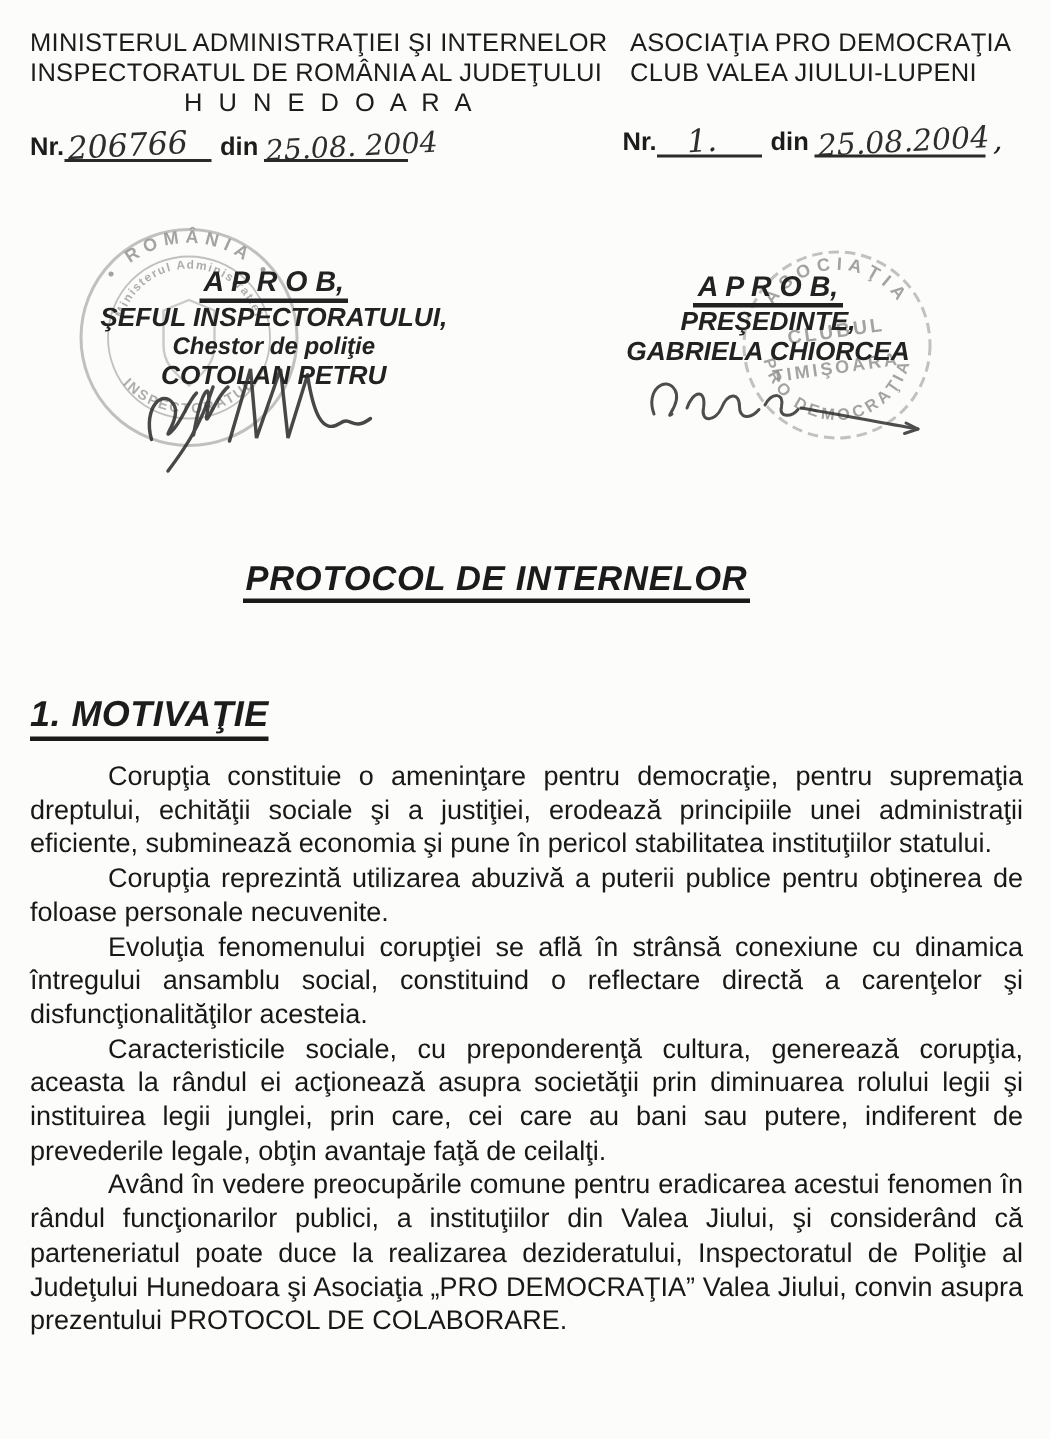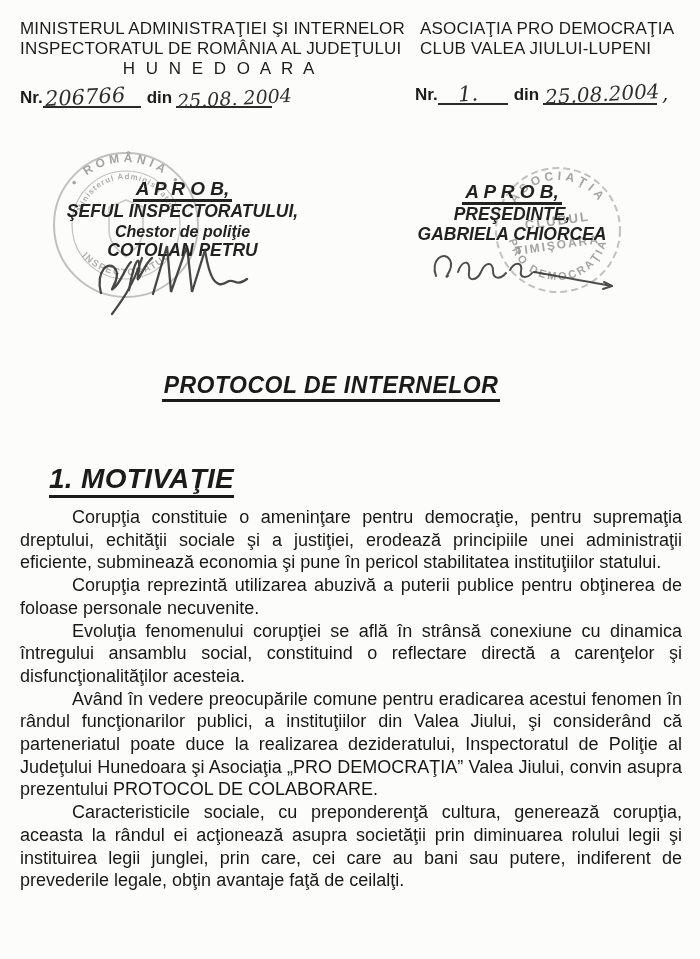--- a/index.html
+++ b/index.html
@@ -38,21 +38,21 @@
   .pname{font-size:17.5px;line-height:19px;}
 
   .stamp{position:absolute;z-index:1;}
   .stamp text{font-family:"Liberation Sans",sans-serif;font-weight:bold;fill:#8d8d8d;}
   .sig{position:absolute;z-index:3;}
 
   #title{position:absolute;left:0;top:372px;width:662px;text-align:center;
          font-weight:bold;font-style:italic;font-size:23px;color:#1b1b1b;}
   #title .u{border-bottom:3px solid #1b1b1b;padding:0 2px 1px 2px;letter-spacing:.5px;}
 
-  #sec1-heading{position:absolute;left:20px;top:463px;font-weight:bold;font-style:italic;font-size:28px;margin-left:29px;}
+  #sec1-heading{position:absolute;left:20px;top:463px;font-weight:bold;font-style:italic;font-size:24px;}
   #sec1-heading .u{border-bottom:3px solid #1b1b1b;padding-bottom:1px;letter-spacing:.3px;}
 
   #body-text{position:absolute;left:20px;top:506px;width:662px;
              font-size:18px;line-height:22.7px;text-align:justify;color:#181818;}
   #body-text p{margin:0;text-indent:52px;}
 </style>
 </head>
 <body>
 
 <div class="hdr" id="header-left">
@@ -151,15 +151,15 @@
 </div>
 
 <div id="sec1-heading">
   <span class="u">1. MOTIVAŢIE</span>
 </div>
 
 <div id="body-text">
   <p>Corupţia constituie o ameninţare pentru democraţie, pentru supremaţia dreptului, echităţii sociale şi a justiţiei, erodează principiile unei administraţii eficiente, subminează economia şi pune în pericol stabilitatea instituţiilor statului.</p>
   <p>Corupţia reprezintă utilizarea abuzivă a puterii publice pentru obţinerea de foloase personale necuvenite.</p>
   <p>Evoluţia fenomenului corupţiei se află în strânsă conexiune cu dinamica întregului ansamblu social, constituind o reflectare directă a carenţelor şi disfuncţionalităţilor acesteia.</p>
+  <p>Caracteristicile sociale, cu preponderenţă cultura, generează corupţia, aceasta la rândul ei acţionează asupra societăţii prin diminuarea rolului legii şi instituirea legii junglei, prin care, cei care au bani sau putere, indiferent de prevederile legale, obţin avantaje faţă de ceilalţi.</p>
   <p>Având în vedere preocupările comune pentru eradicarea acestui fenomen în rândul funcţionarilor publici, a instituţiilor din Valea Jiului, şi considerând că parteneriatul poate duce la realizarea dezideratului, Inspectoratul de Poliţie al Judeţului Hunedoara şi Asociaţia „PRO DEMOCRAŢIA” Valea Jiului, convin asupra prezentului PROTOCOL DE COLABORARE.</p>
-  <p>Caracteristicile sociale, cu preponderenţă cultura, generează corupţia, aceasta la rândul ei acţionează asupra societăţii prin diminuarea rolului legii şi instituirea legii junglei, prin care, cei care au bani sau putere, indiferent de prevederile legale, obţin avantaje faţă de ceilalţi.</p>
 </div>
 
 </body></html>

